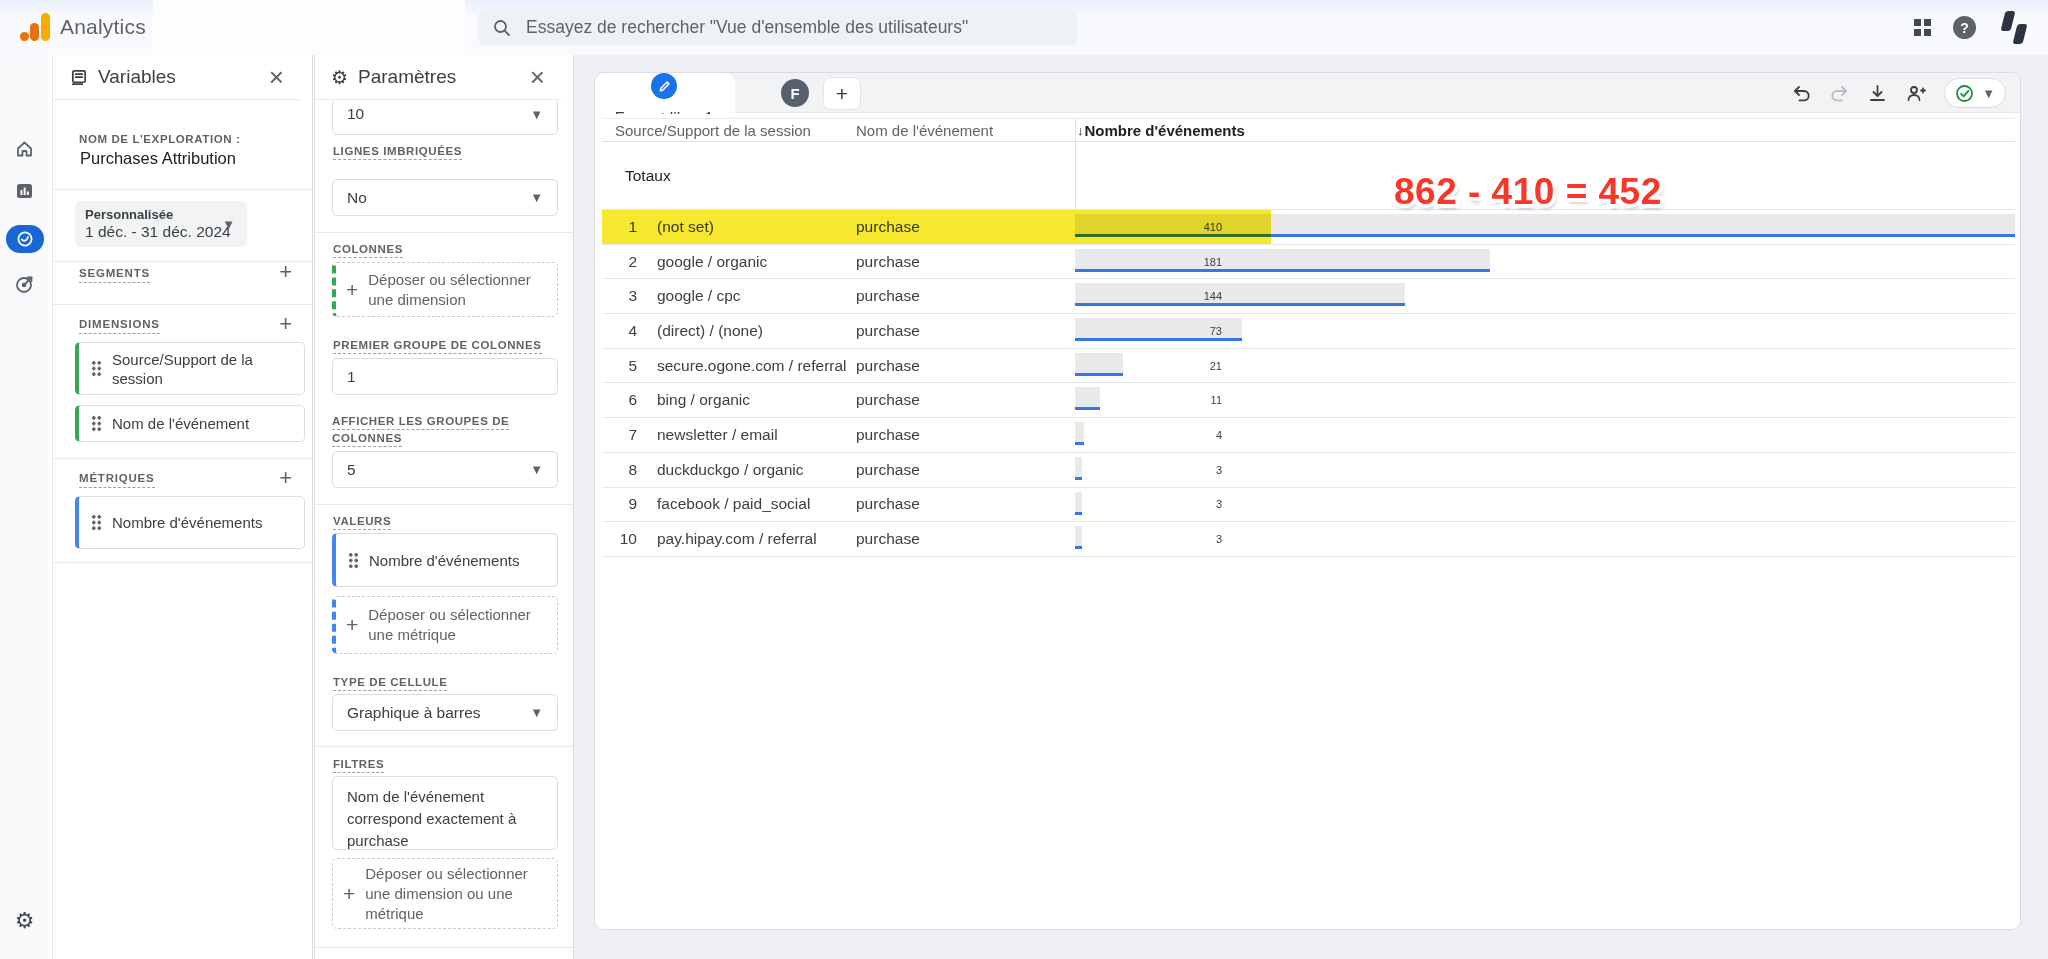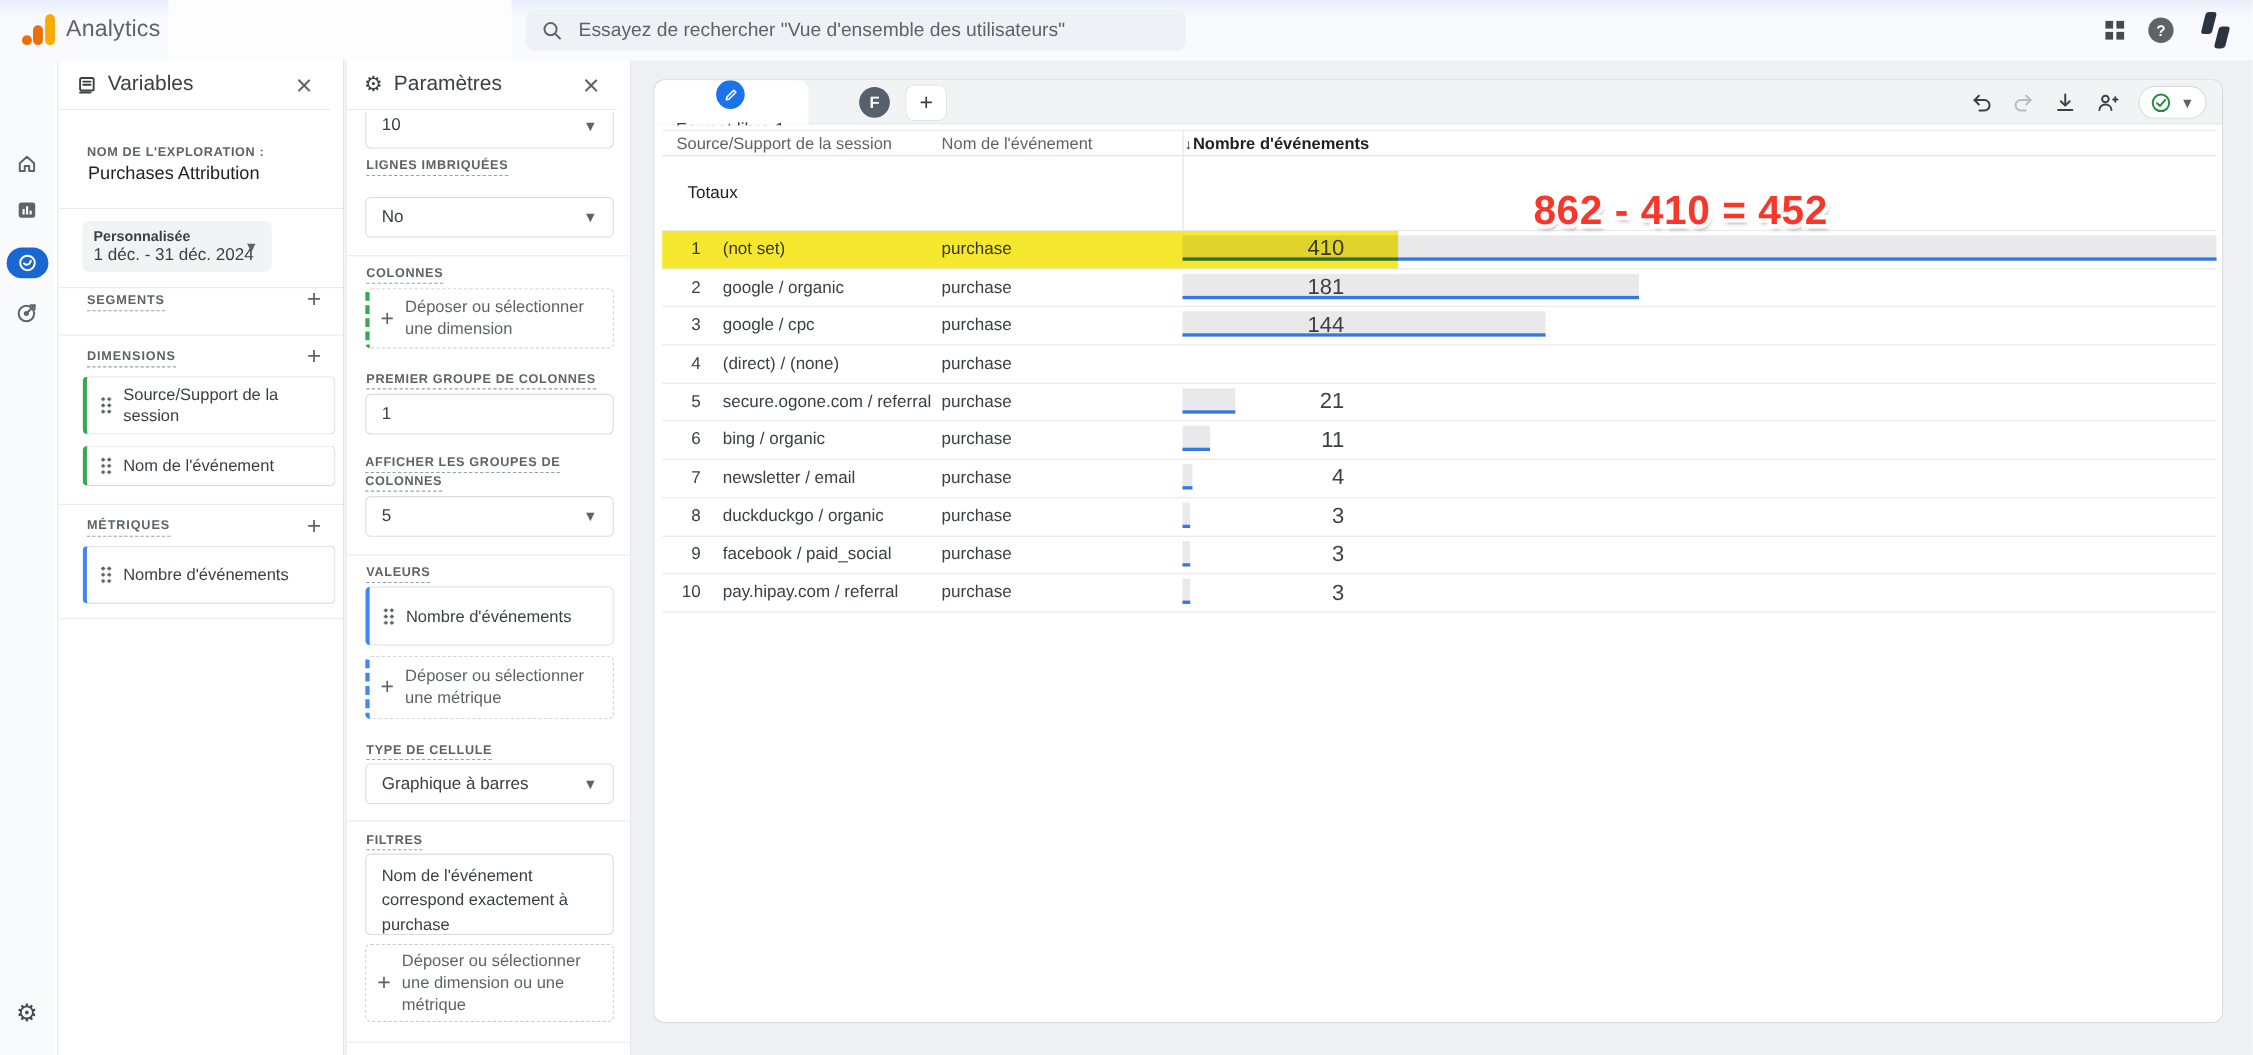--- a/index.html
+++ b/index.html
@@ -105,21 +105,21 @@
   .totnum { position:absolute; left:473px; width:147px; top:0; height:100%; display:flex; align-items:center; justify-content:flex-end;
             font-size:15.5px; font-weight:500; color:#202124; }
   .trow { position:relative; height:34.7px; border-bottom:1px solid #e8e8ea; }
   .c0 { position:absolute; left:0; top:0; width:35px; height:100%; display:flex; align-items:center; justify-content:flex-end;
         font-size:15.5px; color:#3c4043; }
   .c1 { position:absolute; left:55px; top:0; width:195px; height:100%; display:flex; align-items:center; font-size:15.5px; color:#3c4043; }
   .c2 { position:absolute; left:254px; top:0; width:210px; height:100%; display:flex; align-items:center; font-size:15.5px; color:#3c4043; }
   .c3 { position:absolute; left:473px; top:0; width:940px; height:100%; }
   .bar { position:absolute; left:0; top:4px; height:23px; background:#e9e9ec; border-bottom:3px solid #3578e5; }
   .num { position:absolute; left:0; top:0; width:147px; height:100%; display:flex; align-items:center; justify-content:flex-end;
-         font-size:20px; color:#3c4043; }
+         font-size:11px; color:#3c4043; }
   .hl { position:absolute; left:0; top:0; bottom:0; width:669px; background:#f6e72f; mix-blend-mode:multiply; pointer-events:none; }
 
   
   .annotation { position:absolute; left:820px; top:116px; font-size:37px; font-weight:bold; letter-spacing:.5px;
                 color:#f8372b; z-index:40; white-space:nowrap; }
   .annotation::before { content:attr(data-text); position:absolute; left:0; top:0; z-index:-1; color:#fff;
                 -webkit-text-stroke:8px #ffffff;
                 text-shadow:0 0 2px #fff, 0 0 2px #fff, 2px 4px 4px rgba(80,80,80,.55); }
 
   svg.icon { stroke:#3c4043; fill:none; stroke-width:1.8; stroke-linecap:round; stroke-linejoin:round; }
@@ -398,20 +398,24 @@
               <div class="c2">purchase</div>
               <div class="c3">
                 <div class="bar" style="width: 330px;"></div>
                 <div class="num">144</div>
               </div>
             </div>
             <div class="trow">
               <div class="c0">4</div>
               <div class="c1">(direct) / (none)</div>
               <div class="c2">purchase</div>
+              <div class="c3">
+                <div class="bar" style="width: 167px;"></div>
+                <div class="num">73</div>
+              </div>
             </div>
             <div class="trow">
               <div class="c0">5</div>
               <div class="c1">secure.ogone.com / referral</div>
               <div class="c2">purchase</div>
               <div class="c3">
                 <div class="bar" style="width: 48px;"></div>
                 <div class="num">21</div>
               </div>
             </div>

